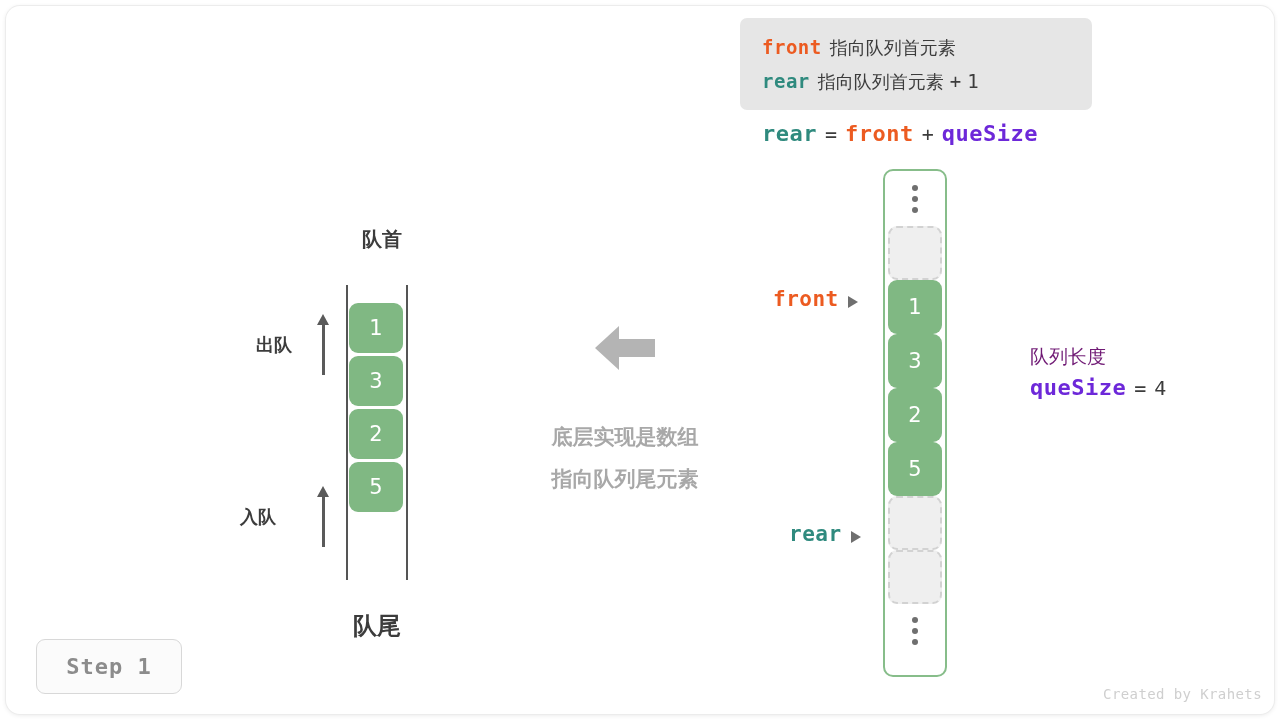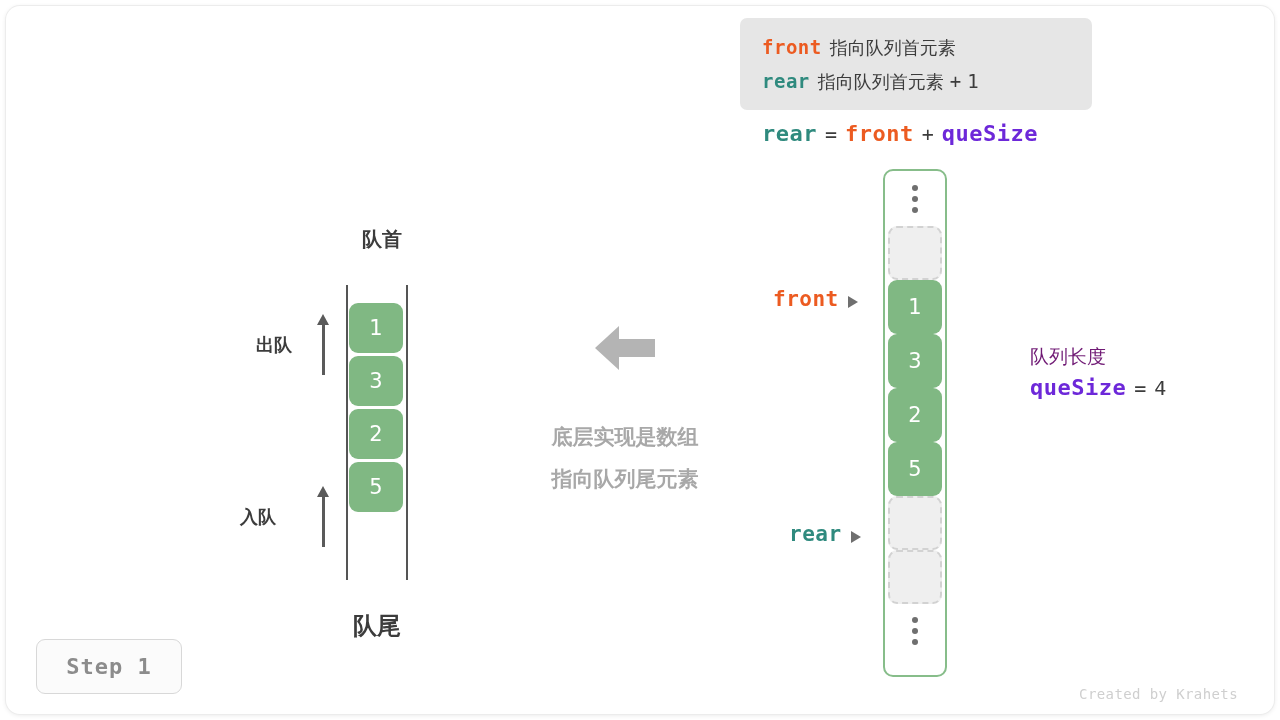--- a/index.html
+++ b/index.html
@@ -307,21 +307,21 @@
     font-weight: bold;
     font-size: 22px;
     letter-spacing: 1px;
     color: #8c8c8c;
     box-sizing: border-box;
   }
 
   
   #watermark {
     position: absolute;
-    right: 42px; bottom: 18px;
+    right: 18px; bottom: 18px;
     font-family: "DejaVu Sans Mono", "Liberation Mono", monospace;
     font-size: 14px;
     color: #cfcfcf;
     letter-spacing: 0.4px;
   }
 </style>
 </head>
 <body>
 
 <div id="canvas">

